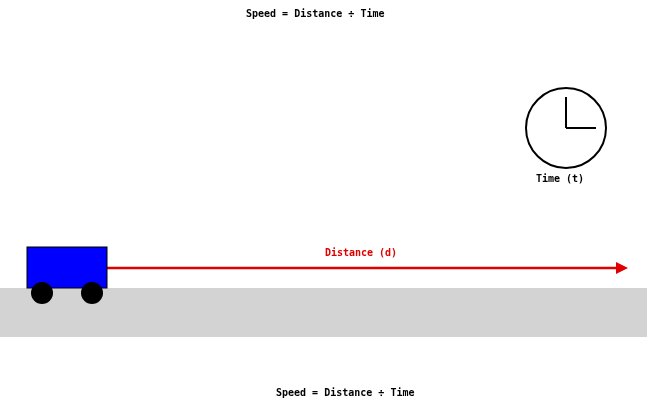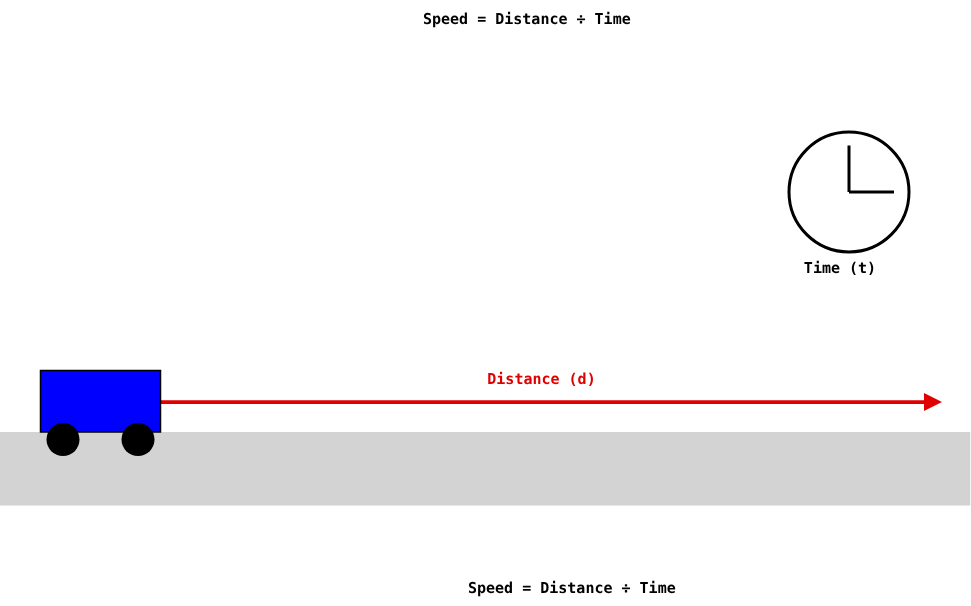--- a/index.html
+++ b/index.html
@@ -1,18 +1,18 @@
 <!DOCTYPE html>
 <html><head>
   <meta charset="utf-8">
   <style>
     html, body { margin: 0; padding: 0; background: #ffffff; }
     body { width: 647px; height: 404px; position: relative; overflow: hidden;
            font-family: "DejaVu Sans Mono", monospace; }
-    .title { position: absolute; font-size: 10px; font-weight: bold; color: #000; white-space: nowrap; margin-left: 36px; }
+    .title { position: absolute; font-size: 10px; font-weight: bold; color: #000; white-space: nowrap; }
     .scene { position: absolute; left: 0; top: 0; }
   </style>
 </head>
 <body>
 
 <div class="title" style="left:246px; top:8px;">Speed = Distance ÷ Time</div>
 
 <svg class="scene" width="647" height="404" viewBox="0 0 647 404">
 
   <rect x="0" y="288" width="647" height="49" fill="#d3d3d3"></rect>

